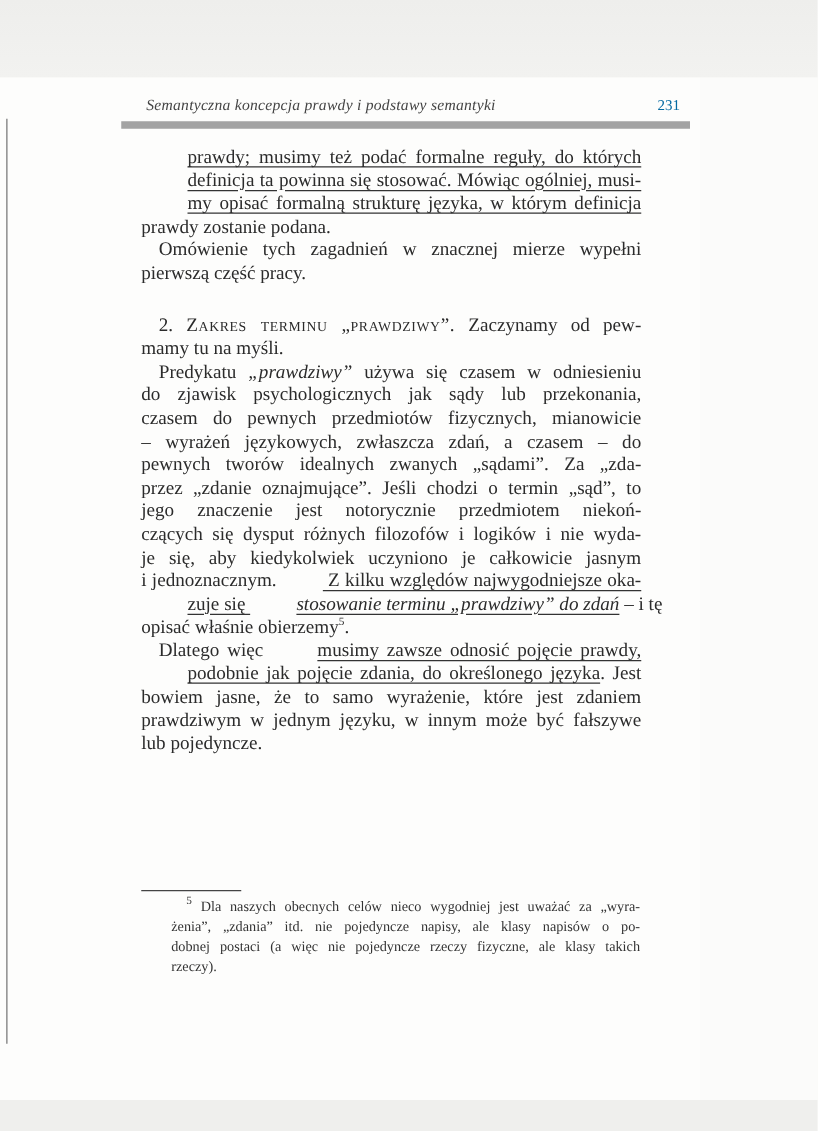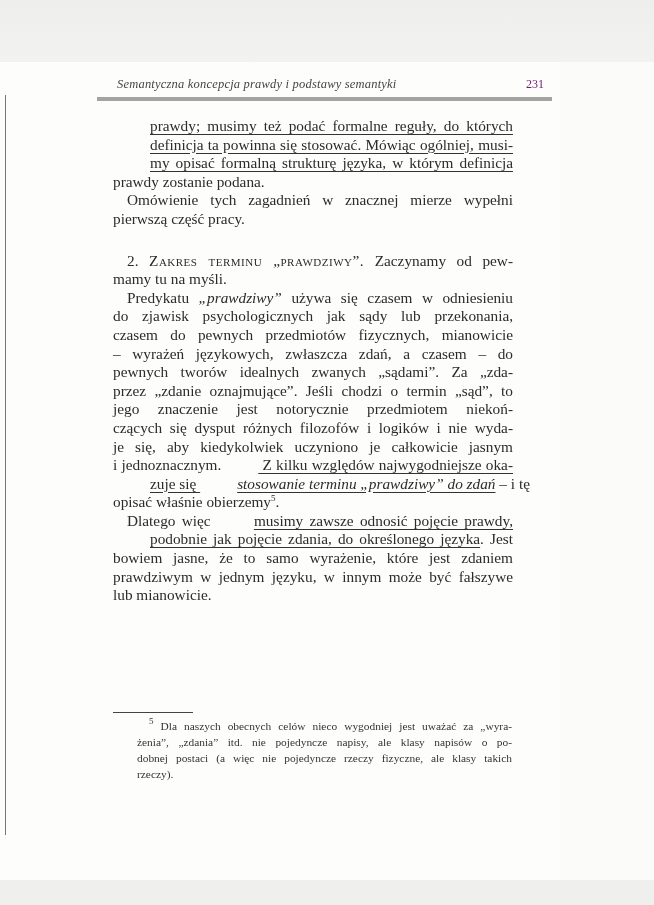--- a/index.html
+++ b/index.html
@@ -25,28 +25,28 @@
   .bottom-band {
     position: absolute; left: 0; top: 880px; width: 654px; height: 25px;
     background: #efefed;
   }
   .margin-line {
     position: absolute; left: 5px; top: 95px; width: 1px; height: 740px;
     background: #777;
   }
   .header {
     position: absolute; left: 97px; top: 75px; width: 455px; height: 22px;
-    border-bottom: 4px solid #a3a3a3;
+    border-bottom: 6px solid #a3a3a3;
   }
   .running-head {
     position: absolute; left: 20px; top: 2px;
     font-style: italic; font-size: 12.5px; color: #444; letter-spacing: 0.2px;
   }
   .page-num {
-    position: absolute; right: 8px; top: 2px; font-size: 12px; color: #701a75;
+    position: absolute; right: 8px; top: 2px; font-size: 12px; color: #0369a1;
   }
   .body-text {
     position: absolute; left: 113px; top: 117px; width: 400px;
     font-size: 15.3px; line-height: 18.6px; color: #2b2b2b;
   }
   .line {
     display: block; white-space: nowrap; text-align: justify; text-align-last: justify;
     height: 18.6px;
   }
   .line.last { text-align-last: left; }
@@ -104,21 +104,21 @@
   <span class="line">czących się dysput różnych filozofów i logików i nie wyda-</span>
   <span class="line">je się, aby kiedykolwiek uczyniono je całkowicie jasnym</span>
   <span class="line"><span>i jednoznacznym.</span><span class="ul"> Z kilku względów najwygodniejsze oka-</span></span>
   <span class="line"><span class="ul">zuje się </span><span class="it ul">stosowanie terminu „prawdziwy” do zdań</span><span> – i tę</span></span>
   <span class="line last"><span>opisać właśnie obierzemy</span><sup>5</sup><span>.</span></span>
 
   <span class="line indent"><span>Dlatego więc </span><span class="ul">musimy zawsze odnosić pojęcie prawdy,</span></span>
   <span class="line"><span class="ul">podobnie jak pojęcie zdania, do określonego języka</span><span>. Jest</span></span>
   <span class="line">bowiem jasne, że to samo wyrażenie, które jest zdaniem</span>
   <span class="line">prawdziwym w jednym języku, w innym może być fałszywe</span>
-  <span class="line last">lub mianowicie.</span>
+  <span class="line last">lub pojedyncze.</span>
 </div>
 
 <div class="footnote-rule"></div>
 <div class="footnote">
   <span class="line" style="padding-left:12px"><sup>5</sup> <span>Dla naszych obecnych celów nieco wygodniej jest uważać za „wyra-</span></span>
   <span class="line">żenia”, „zdania” itd. nie pojedyncze napisy, ale klasy napisów o po-</span>
   <span class="line">dobnej postaci (a więc nie pojedyncze rzeczy fizyczne, ale klasy takich</span>
   <span class="line last">rzeczy).</span>
 </div>
 

